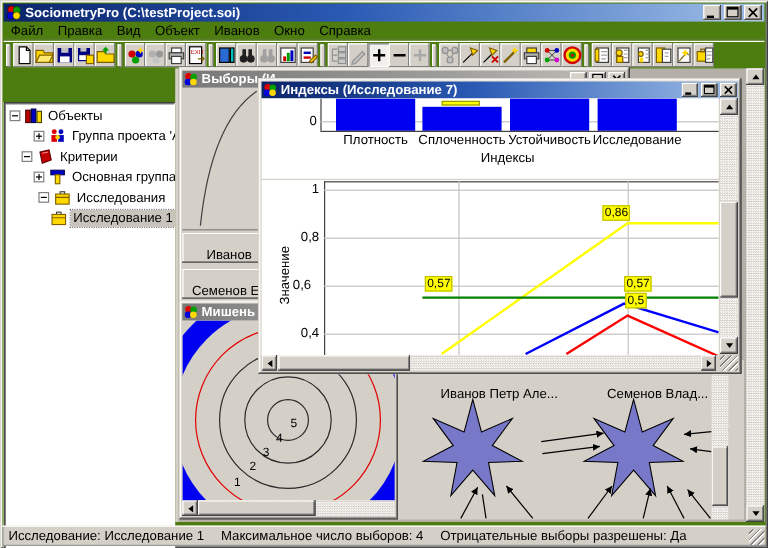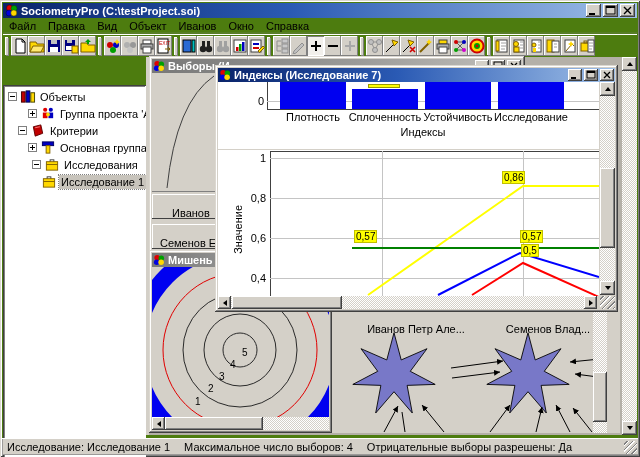--- a/index.html
+++ b/index.html
@@ -550,21 +550,21 @@
       <div class="chartlbl" style="left:129px;top:29px;width:76px;">Сплоченность</div>
       <div class="chartlbl" style="left:202px;top:29px;width:76px;">Устойчивость</div>
       <div class="chartlbl" style="left:275px;top:29px;width:76px;">Исследование</div>
       <div class="chartlbl" style="left:160px;top:44px;width:90px;">Индексы</div>
     </div>
 
     <div style="position:absolute;left:3px;top:85px;width:381px;height:146px;background:#fff;overflow:hidden;">
       <div class="vtext" style="position:absolute;left:14px;top:55px;">Значение</div>
       <div class="chartlbl" style="left:26px;top:2px;width:22px;text-align:right;">1</div>
       <div class="chartlbl" style="left:26px;top:42px;width:22px;text-align:right;">0,8</div>
-      <div class="chartlbl" style="left:26px;top:82px;width:22px;text-align:right;">0,6</div>
+      <div class="chartlbl" style="left:26px;top:82px;width:22px;text-align:left;">0,6</div>
       <div class="chartlbl" style="left:26px;top:122px;width:22px;text-align:right;">0,4</div>
       <div style="position:absolute;left:52px;top:1px;width:329px;height:1px;background:#404040;"></div>
       <div style="position:absolute;left:52px;top:1px;width:1px;height:145px;background:#404040;"></div>
       <div class="grid-h" style="left:52px;top:8px;width:329px;"></div>
       <div class="grid-h" style="left:52px;top:48px;width:329px;"></div>
       <div class="grid-h" style="left:52px;top:88px;width:329px;"></div>
       <div class="grid-h" style="left:52px;top:128px;width:329px;"></div>
       <div class="grid-v" style="left:164px;top:1px;height:145px;"></div>
       <div class="grid-v" style="left:305px;top:1px;height:145px;"></div>
       <svg width="329" height="146" style="position:absolute;left:52px;top:0;">

